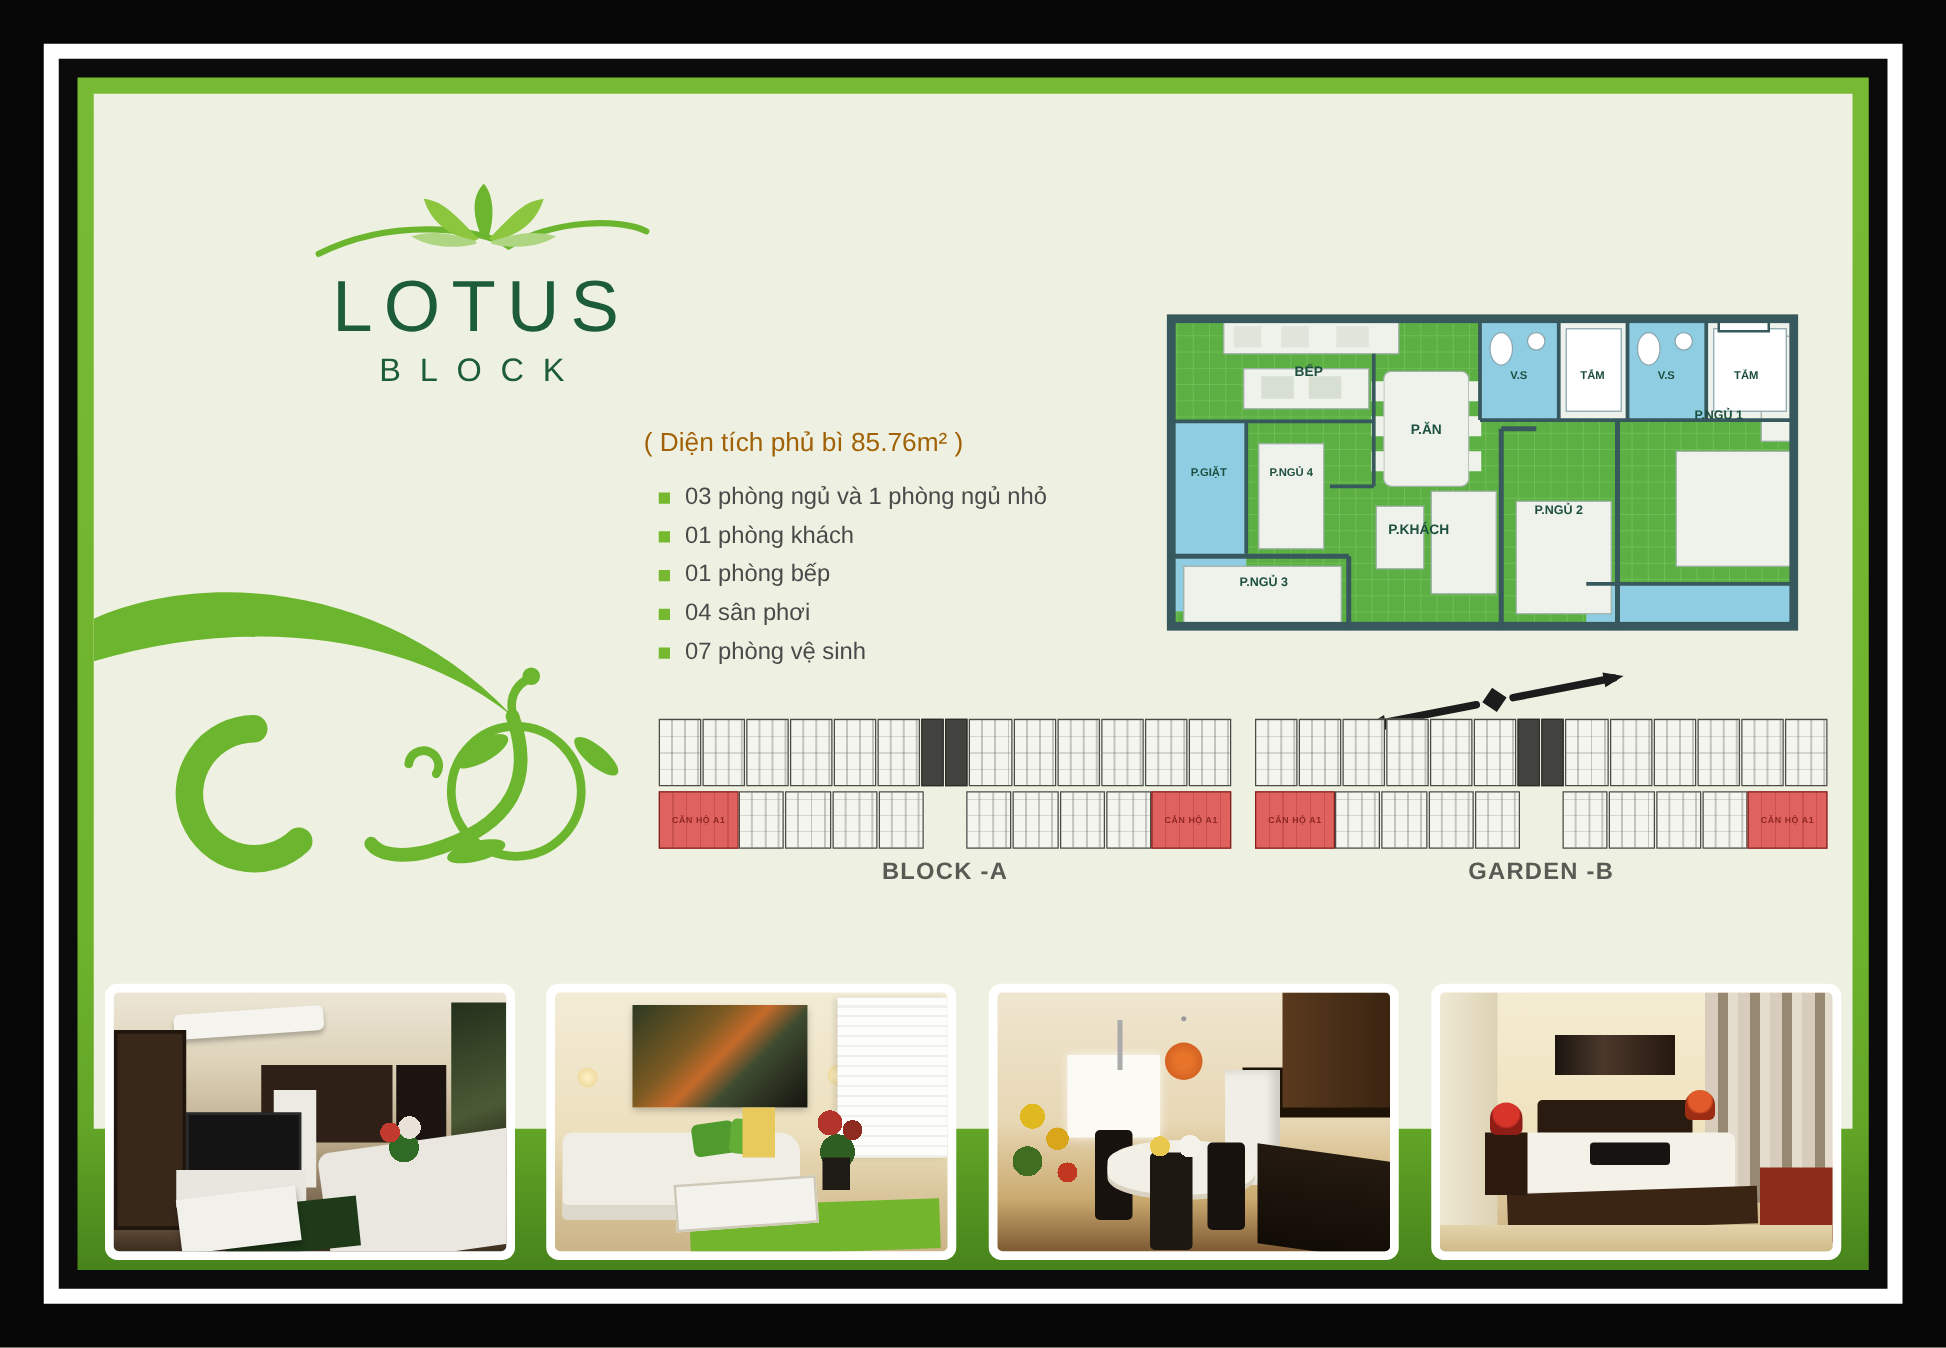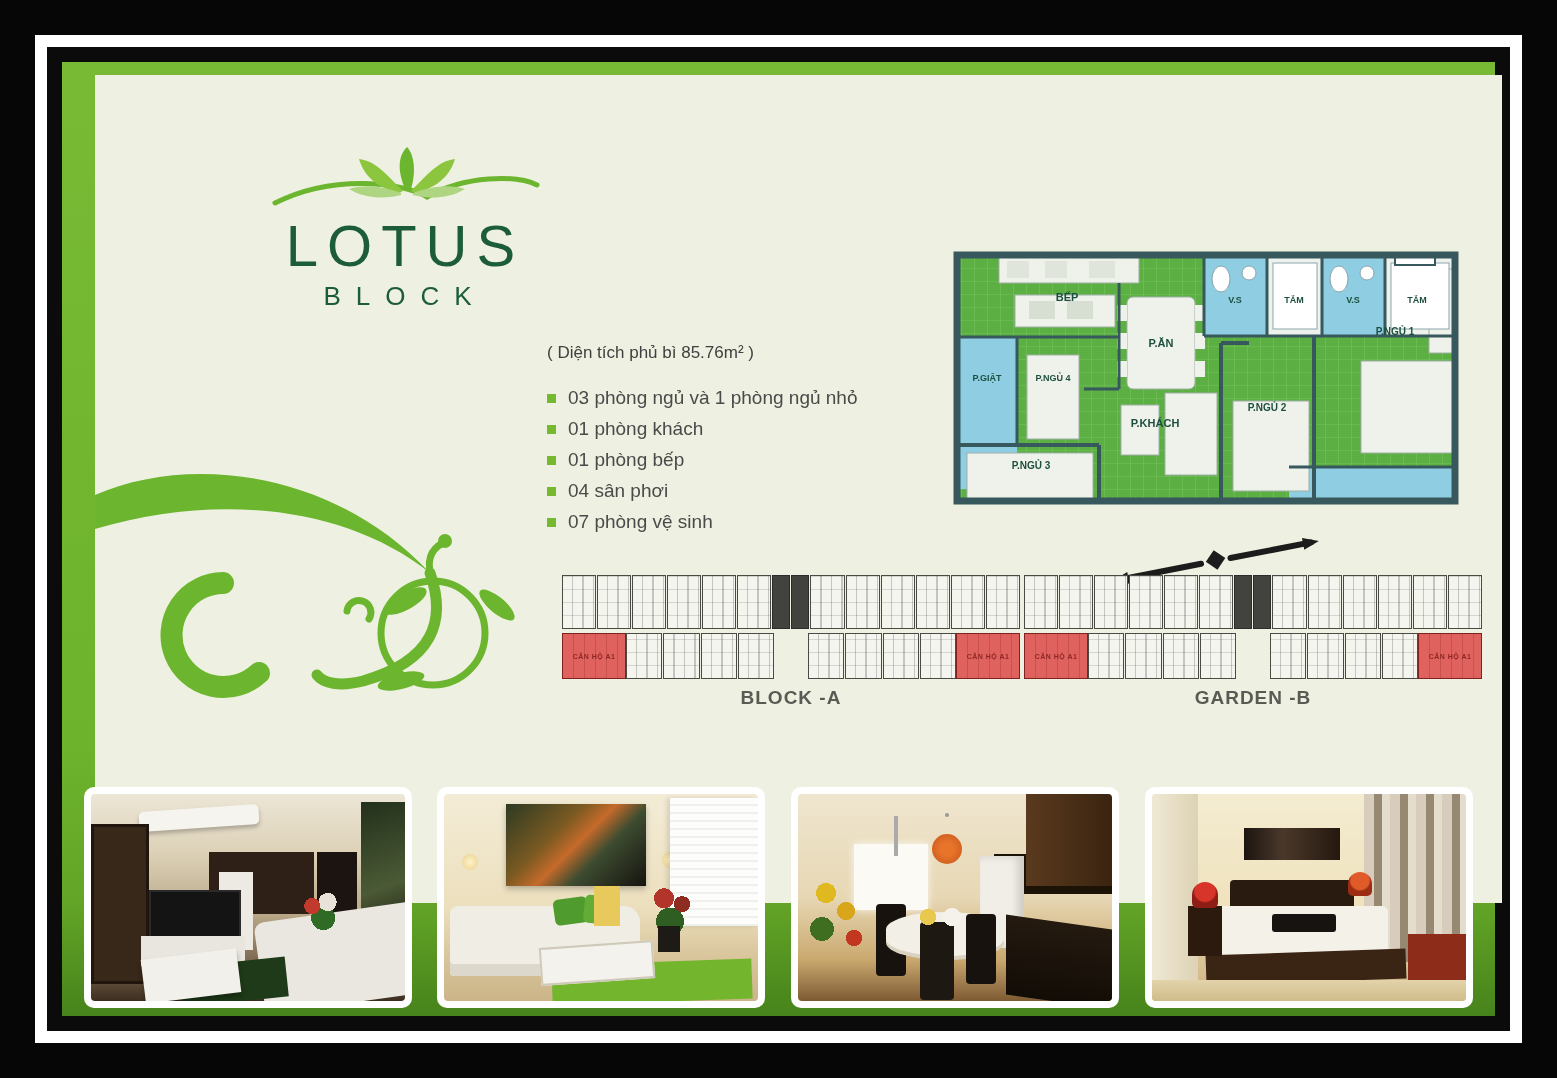--- a/index.html
+++ b/index.html
@@ -10,44 +10,44 @@
   
   .mat-white{position:absolute;left:35px;top:35px;right:35px;bottom:35px;background:#ffffff;}
   .mat-black{position:absolute;left:47px;top:47px;right:47px;bottom:47px;background:#0b0b0b;}
   .inner{
     position:absolute;left:62px;top:62px;right:62px;bottom:62px;
     background:linear-gradient(180deg,#79ba35 0%,#6db32c 72%,#63a527 88%,#47831b 100%);
   }
   
   .panel{
     position:absolute;left:13px;top:13px;width:1407px;height:828px;
-    background:#eef1e1;overflow:hidden;margin-left:20px;
+    background:#eef1e1;overflow:hidden;
   }
   
   .logo{position:absolute;left:110px;top:70px;width:400px;text-align:center;}
   .logo .flower{display:block;margin:0 auto;}
   .brand-name{font-size:58px;letter-spacing:9px;color:#1d5c38;font-weight:400;line-height:1.0;}
   .brand-subname{font-size:26px;letter-spacing:15px;color:#1d5c38;margin-top:6px;font-weight:400;}
   .brand-tagline{font-family:"DejaVu Serif",serif;font-style:italic;font-weight:bold;
     font-size:28px;color:#55a02c;margin-top:12px;}
   
   .swirl{position:absolute;left:0px;top:390px;}
   
   .apt-title{position:absolute;left:446px;top:218px;font-size:29px;font-weight:bold;color:#3b3b3b;letter-spacing:0.5px;}
-  .apt-area{position:absolute;left:452px;top:268px;font-size:17px;color:#404040;}
+  .apt-area{position:absolute;left:440px;top:268px;font-size:21px;color:#a16207;}
   .features{position:absolute;left:452px;top:312px;list-style:none;margin:0;padding:0;}
   .features li{display:flex;align-items:center;margin-bottom:9px;font-size:19px;color:#4a4a4a;}
   .bullet{width:9px;height:9px;background:#76b82f;margin-right:12px;flex:0 0 auto;}
   
   .floorplan{position:absolute;left:854px;top:168px;}
   
   .compass{position:absolute;left:1005px;top:452px;}
   
   .block{position:absolute;width:458px;}
-  .block-a{left:467px;top:500px;}
+  .block-a{left:452px;top:500px;}
   .block-b{left:929px;top:500px;}
   .block-top{display:flex;height:54px;gap:1px;}
   .bcell{flex:1;background:#f5f5f0;border:1.5px solid #4b4b46;box-sizing:border-box;
     background-image:repeating-linear-gradient(90deg,transparent 0 9px,rgba(70,70,66,.28) 9px 10.5px),
                      repeating-linear-gradient(0deg,transparent 0 12px,rgba(70,70,66,.18) 12px 13px);}
   .bcell.core{flex:0 0 18px;background:#42423e;border-color:#2c2c29;background-image:none;}
   .block-bottom{display:flex;height:46px;margin-top:4px;align-items:stretch;}
   .unit-red{flex:0 0 64px;background:#e0625e;border:1.5px solid #7e2320;box-sizing:border-box;
     display:flex;align-items:center;justify-content:center;
     font-size:7px;font-weight:bold;color:#8e2724;letter-spacing:0.5px;

